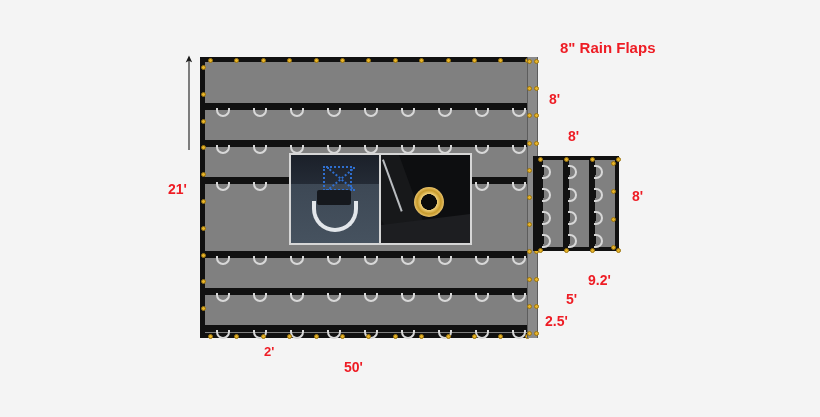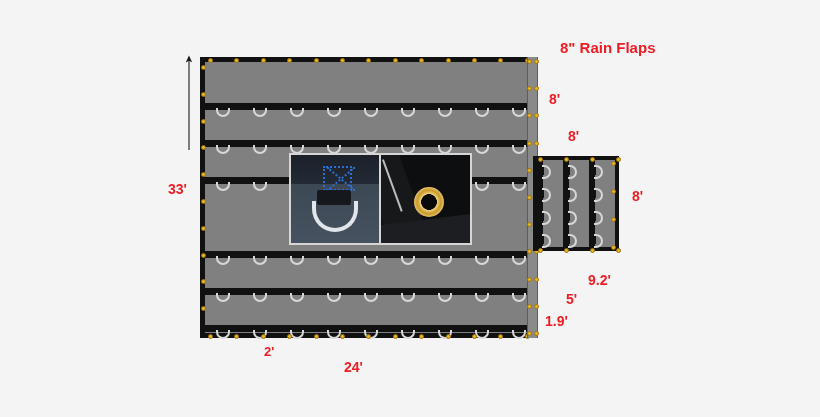--- a/index.html
+++ b/index.html
@@ -419,33 +419,33 @@
 
     <line x1="628" y1="158" x2="628" y2="249" stroke="#1a1a1a" stroke-width="1.1" marker-start="url(#ar-k2)" marker-end="url(#ar-k)"></line>
 
     <line x1="583" y1="254" x2="583" y2="338" stroke="#1a1a1a" stroke-width="1.1" marker-start="url(#ar-k2)" marker-end="url(#ar-k)"></line>
 
     <line x1="567" y1="282" x2="567" y2="338" stroke="#1a1a1a" stroke-width="1.1" marker-start="url(#ar-k2)" marker-end="url(#ar-k)"></line>
 
     <line x1="545" y1="310" x2="545" y2="338" stroke="#1a1a1a" stroke-width="1.1" marker-start="url(#ar-k2)" marker-end="url(#ar-k)"></line>
   </svg>
 
-  <div class="dimlabel" style="left:168px; top:181px;">33'</div>
-
-  <div class="dimlabel" style="left:344px; top:359px;">24'</div>
+  <div class="dimlabel" style="left:168px; top:181px;">21'</div>
+
+  <div class="dimlabel" style="left:344px; top:359px;">50'</div>
 
   <div class="dimlabel small" style="left:264px; top:344px;">2'</div>
 
   <div class="dimlabel" style="left:549px; top:91px;">8'</div>
 
   <div class="dimlabel" style="left:568px; top:128px;">8'</div>
 
   <div class="dimlabel" style="left:632px; top:188px;">8'</div>
 
   <div class="dimlabel" style="left:588px; top:272px;">9.2'</div>
 
   <div class="dimlabel" style="left:566px; top:291px;">5'</div>
 
-  <div class="dimlabel" style="left:545px; top:313px;">1.9'</div>
+  <div class="dimlabel" style="left:545px; top:313px;">2.5'</div>
 
   <div class="calloutlabel" style="left:560px; top:39px;">8" Rain Flaps</div>
 
 </div>
 
 </body></html>

